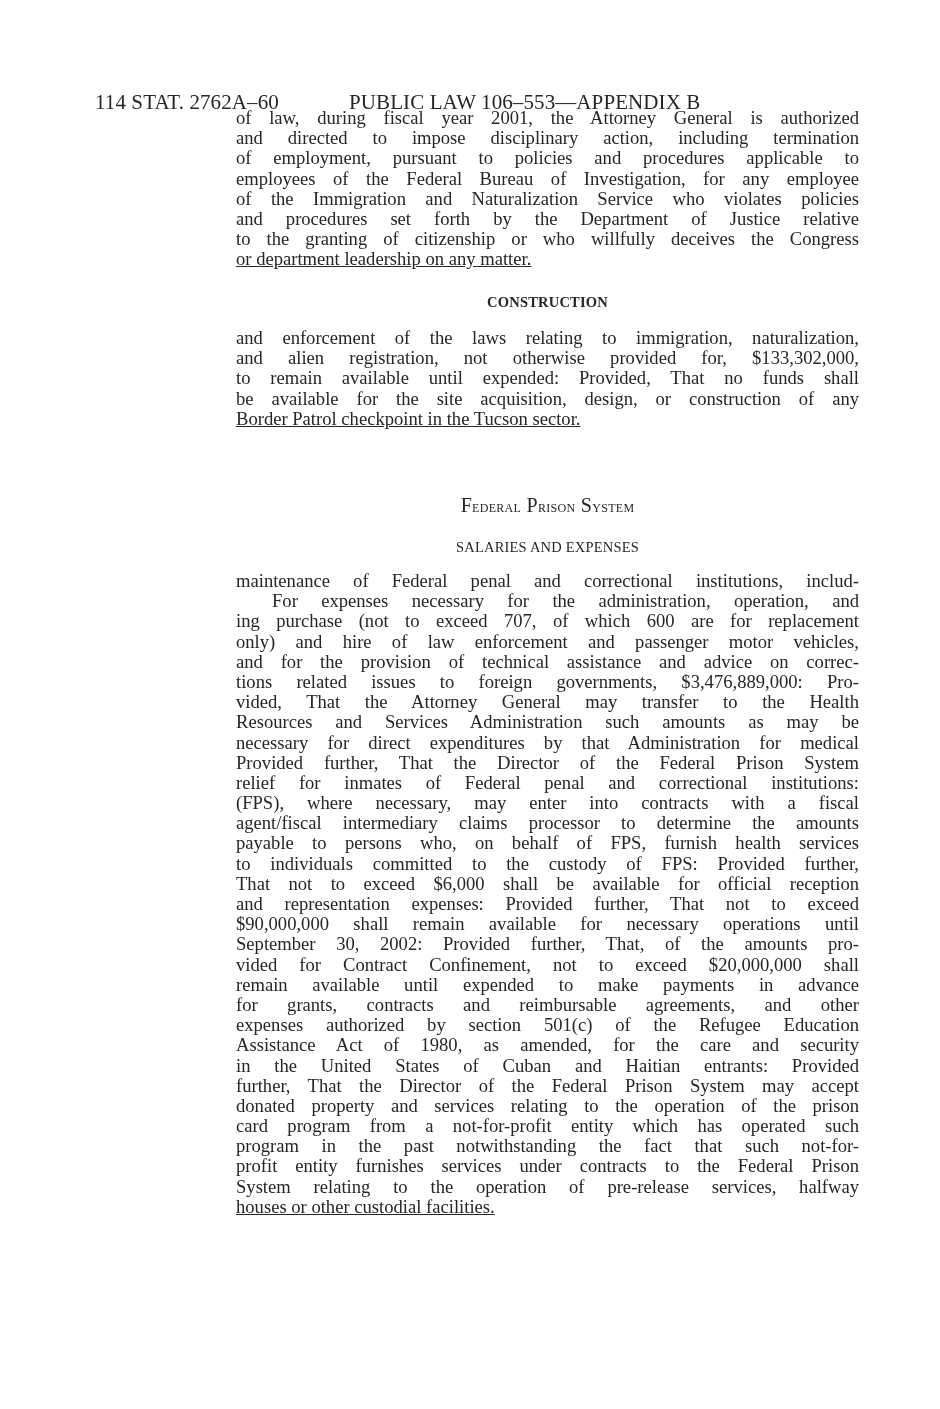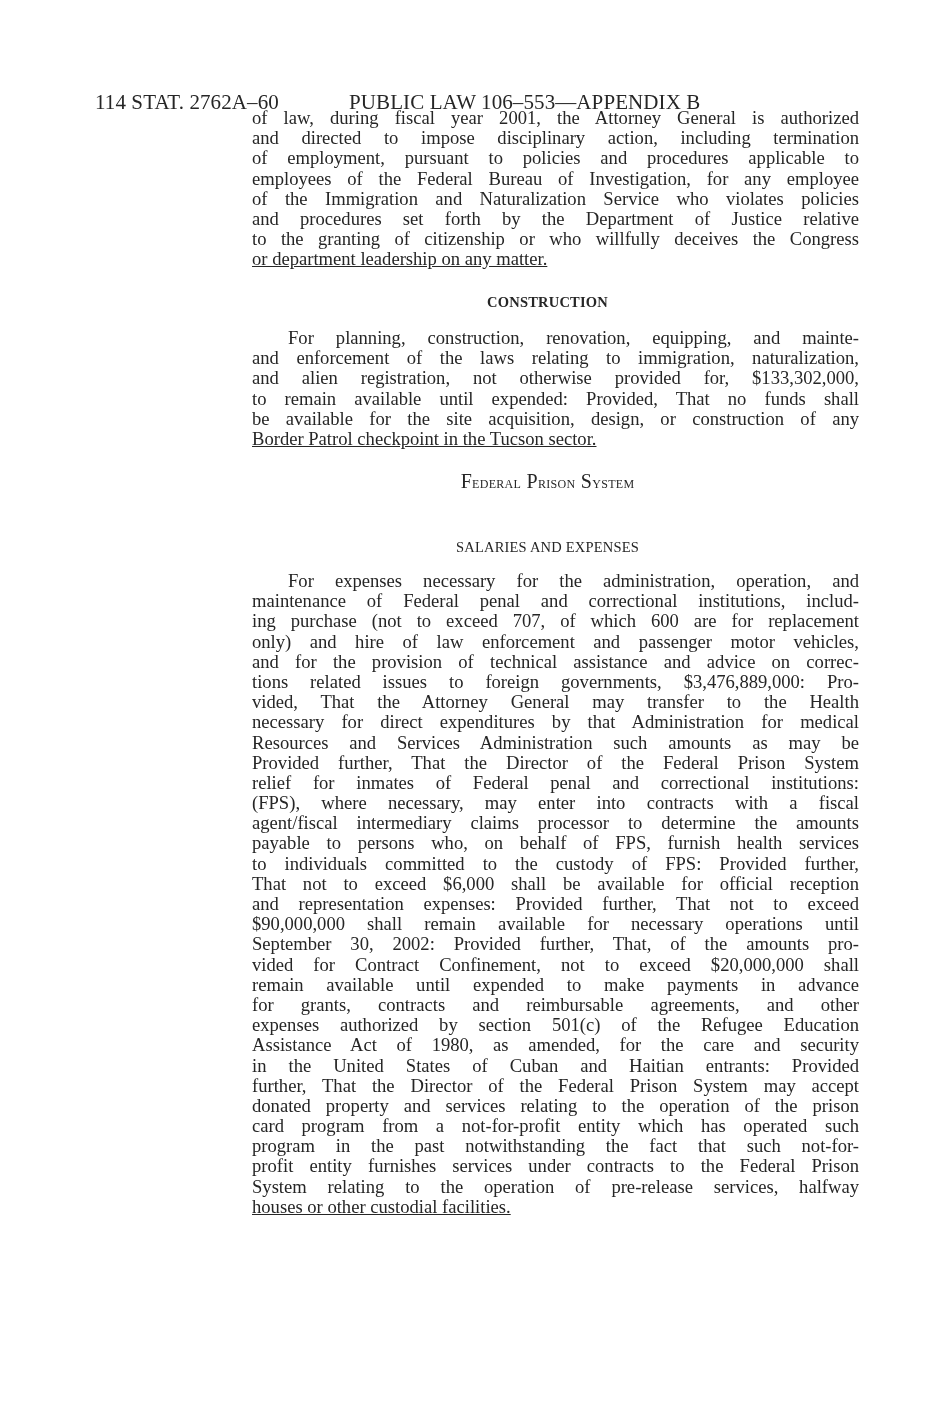--- a/index.html
+++ b/index.html
@@ -39,21 +39,20 @@
       font-size: 18.6px;
       line-height: 20.2px;
       color: #262626;
     }
     .line {
       display: block;
       text-align: justify;
       text-align-last: justify;
       white-space: nowrap;
       height: 20.2px;
-      margin-left: 16px;
     }
     .line.last {
       text-align-last: left;
       text-decoration: underline;
     }
     .line.indent {
       padding-left: 36px;
     }
     .line .it { }
     .heading {
@@ -89,42 +88,41 @@
   <span class="line">employees of the Federal Bureau of Investigation, for any employee</span>
   <span class="line">of the Immigration and Naturalization Service who violates policies</span>
   <span class="line">and procedures set forth by the Department of Justice relative</span>
   <span class="line">to the granting of citizenship or who willfully deceives the Congress</span>
   <span class="line last">or department leadership on any matter.</span>
 </div>
 
 <div class="heading small" style="top:294px;font-weight:bold;">CONSTRUCTION</div>
 
 <div class="body-col" style="top:328px;">
-  <span class="line indent">For planning, construction, renovation, equipping, and mainte-</span>
   <span class="line">and enforcement of the laws relating to immigration, naturalization,</span>
   <span class="line">and alien registration, not otherwise provided for, $133,302,000,</span>
   <span class="line"><span>to remain available until expended: </span><span class="it">Provided</span><span>, That no funds shall</span></span>
   <span class="line">be available for the site acquisition, design, or construction of any</span>
   <span class="line last">Border Patrol checkpoint in the Tucson sector.</span>
 </div>
 
-<div class="heading caps" style="top:470px;font-family:Liberation Serif, serif;"><span class="big">F</span><span>ederal</span><span class="big"> P</span><span>rison</span><span class="big"> S</span><span>ystem</span></div>
+<div class="heading caps" style="top:494px;font-family:Liberation Serif, serif;"><span class="big">F</span><span>ederal</span><span class="big"> P</span><span>rison</span><span class="big"> S</span><span>ystem</span></div>
 
 <div class="heading small" style="top:539px;">SALARIES AND EXPENSES</div>
 
 <div class="body-col" style="top:571px;">
+  <span class="line">maintenance of Federal penal and correctional institutions, includ-</span>
   <span class="line indent">For expenses necessary for the administration, operation, and</span>
-  <span class="line">maintenance of Federal penal and correctional institutions, includ-</span>
   <span class="line">ing purchase (not to exceed 707, of which 600 are for replacement</span>
   <span class="line">only) and hire of law enforcement and passenger motor vehicles,</span>
   <span class="line">and for the provision of technical assistance and advice on correc-</span>
   <span class="line"><span>tions related issues to foreign governments, $3,476,889,000: </span><span class="it">Pro-</span></span>
   <span class="line"><span class="it">vided</span><span>, That the Attorney General may transfer to the Health</span></span>
+  <span class="line">Resources and Services Administration such amounts as may be</span>
   <span class="line">necessary for direct expenditures by that Administration for medical</span>
-  <span class="line">Resources and Services Administration such amounts as may be</span>
   <span class="line"><span class="it">Provided further</span><span>, That the Director of the Federal Prison System</span></span>
   <span class="line">relief for inmates of Federal penal and correctional institutions:</span>
   <span class="line">(FPS), where necessary, may enter into contracts with a fiscal</span>
   <span class="line">agent/fiscal intermediary claims processor to determine the amounts</span>
   <span class="line">payable to persons who, on behalf of FPS, furnish health services</span>
   <span class="line"><span>to individuals committed to the custody of FPS: </span><span class="it">Provided further</span><span>,</span></span>
   <span class="line">That not to exceed $6,000 shall be available for official reception</span>
   <span class="line"><span>and representation expenses: </span><span class="it">Provided further</span><span>, That not to exceed</span></span>
   <span class="line">$90,000,000 shall remain available for necessary operations until</span>
   <span class="line"><span>September 30, 2002: </span><span class="it">Provided further</span><span>, That, of the amounts pro-</span></span>

